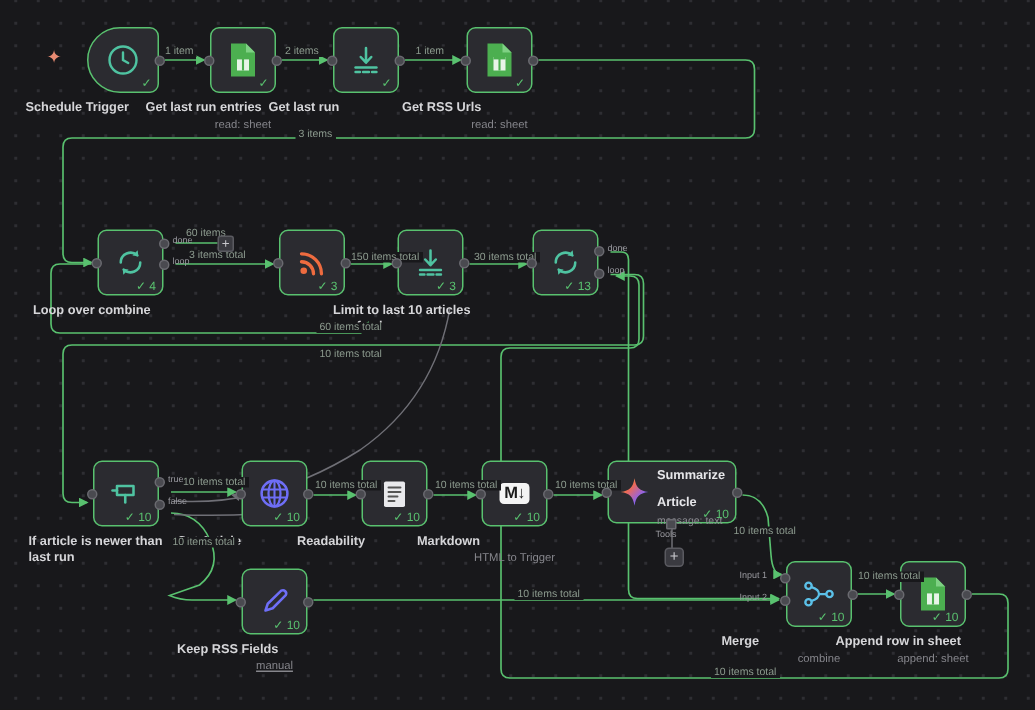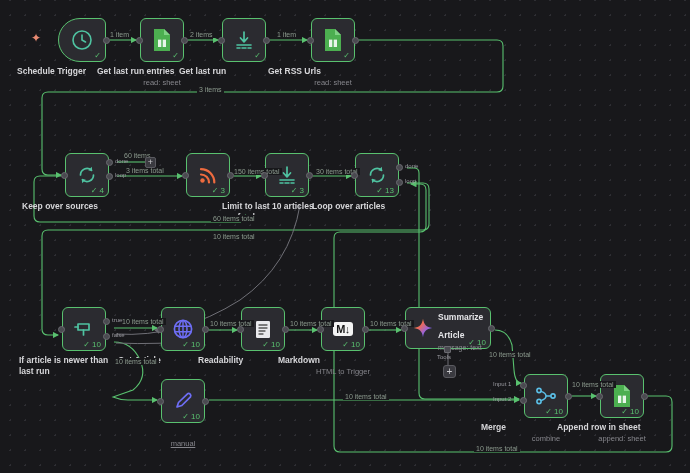--- a/index.html
+++ b/index.html
@@ -296,21 +296,21 @@
   <div class="node" style="left:65px; top:153px;">
     <div class="box">
       <svg width="24" height="24" viewBox="0 0 24 24">
         <path d="M5.5 12a6.5 6.5 0 0 1 11-4.7" fill="none" stroke="#4fc3a1" stroke-width="1.7" stroke-linecap="round"></path>
         <path d="M18.5 12a6.5 6.5 0 0 1-11 4.7" fill="none" stroke="#4fc3a1" stroke-width="1.7" stroke-linecap="round"></path>
         <path d="M16.8 3.8 L17.2 7.8 L13.3 7.4 Z" fill="#4fc3a1"></path>
         <path d="M7.2 20.2 L6.8 16.2 L10.7 16.6 Z" fill="#4fc3a1"></path>
       </svg>
       <span class="check">✓ 4</span>
     </div>
-    <div class="caption">Keep over sources</div>
+    <div class="caption">Loop over combine</div>
     <div class="port" style="left:-4px; top:19px;"></div>
     <div class="port" style="left:41px; top:6px;"></div>
     <div class="port" style="left:41px; top:20px;"></div>
     <div class="port-label" style="left:50px; top:5px;">done</div>
     <div class="port-label" style="left:50px; top:19px;">loop</div>
   </div>
 
   <div class="node" style="left:186px; top:153px;">
     <div class="box">
       <svg width="24" height="24" viewBox="0 0 24 24">
@@ -342,21 +342,20 @@
   <div class="node" style="left:355px; top:153px;">
     <div class="box">
       <svg width="24" height="24" viewBox="0 0 24 24">
         <path d="M5.5 12a6.5 6.5 0 0 1 11-4.7" fill="none" stroke="#4fc3a1" stroke-width="1.7" stroke-linecap="round"></path>
         <path d="M18.5 12a6.5 6.5 0 0 1-11 4.7" fill="none" stroke="#4fc3a1" stroke-width="1.7" stroke-linecap="round"></path>
         <path d="M16.8 3.8 L17.2 7.8 L13.3 7.4 Z" fill="#4fc3a1"></path>
         <path d="M7.2 20.2 L6.8 16.2 L10.7 16.6 Z" fill="#4fc3a1"></path>
       </svg>
       <span class="check">✓ 13</span>
     </div>
-    <div class="caption">Loop over articles</div>
     <div class="port" style="left:-4px; top:19px;"></div>
     <div class="port" style="left:41px; top:11px;"></div>
     <div class="port" style="left:41px; top:26px;"></div>
     <div class="port-label" style="left:50px; top:10px;">done</div>
     <div class="port-label" style="left:50px; top:25px;">loop</div>
   </div>
 
   <div class="node" style="left:62px; top:307px;">
     <div class="box">
       <svg width="24" height="24" viewBox="0 0 24 24">
@@ -439,20 +438,21 @@
     <div class="tools-label" style="left:32px; top:47px;">Tools</div>
   </div>
 
   <div class="node" style="left:161px; top:379px;">
     <div class="box">
       <svg width="24" height="24" viewBox="0 0 24 24">
         <path d="M6 18 L7.5 13.5 L16.5 4.8 a2.2 2.2 0 0 1 3 3 L10.8 16.5 Z" fill="none" stroke="#6e6ef6" stroke-width="1.7" stroke-linejoin="round"></path>
       </svg>
       <span class="check">✓ 10</span>
     </div>
+    <div class="caption">Keep RSS Fields</div>
     <div class="subcaption" style="top:60px;text-decoration:underline;">manual</div>
     <div class="port" style="left:-4px; top:19px;"></div>
     <div class="port" style="left:41px; top:19px;"></div>
   </div>
 
   <div class="node" style="left:524px; top:374px;">
     <div class="box">
       <svg width="24" height="24" viewBox="0 0 24 24">
         <circle cx="5" cy="6.5" r="2.1" fill="none" stroke="#5bc0e8" stroke-width="1.6"></circle>
         <circle cx="5" cy="17.5" r="2.1" fill="none" stroke="#5bc0e8" stroke-width="1.6"></circle>

